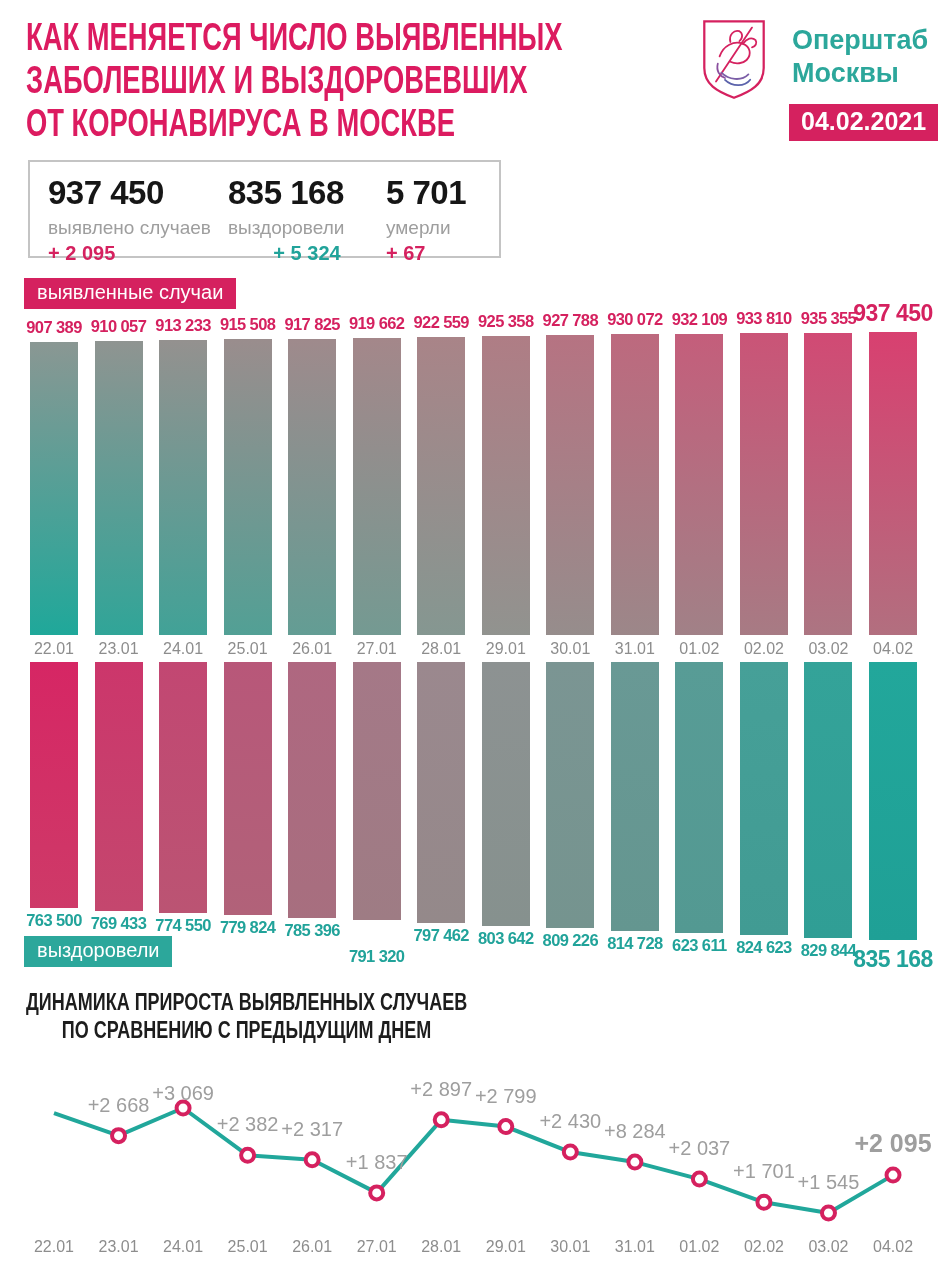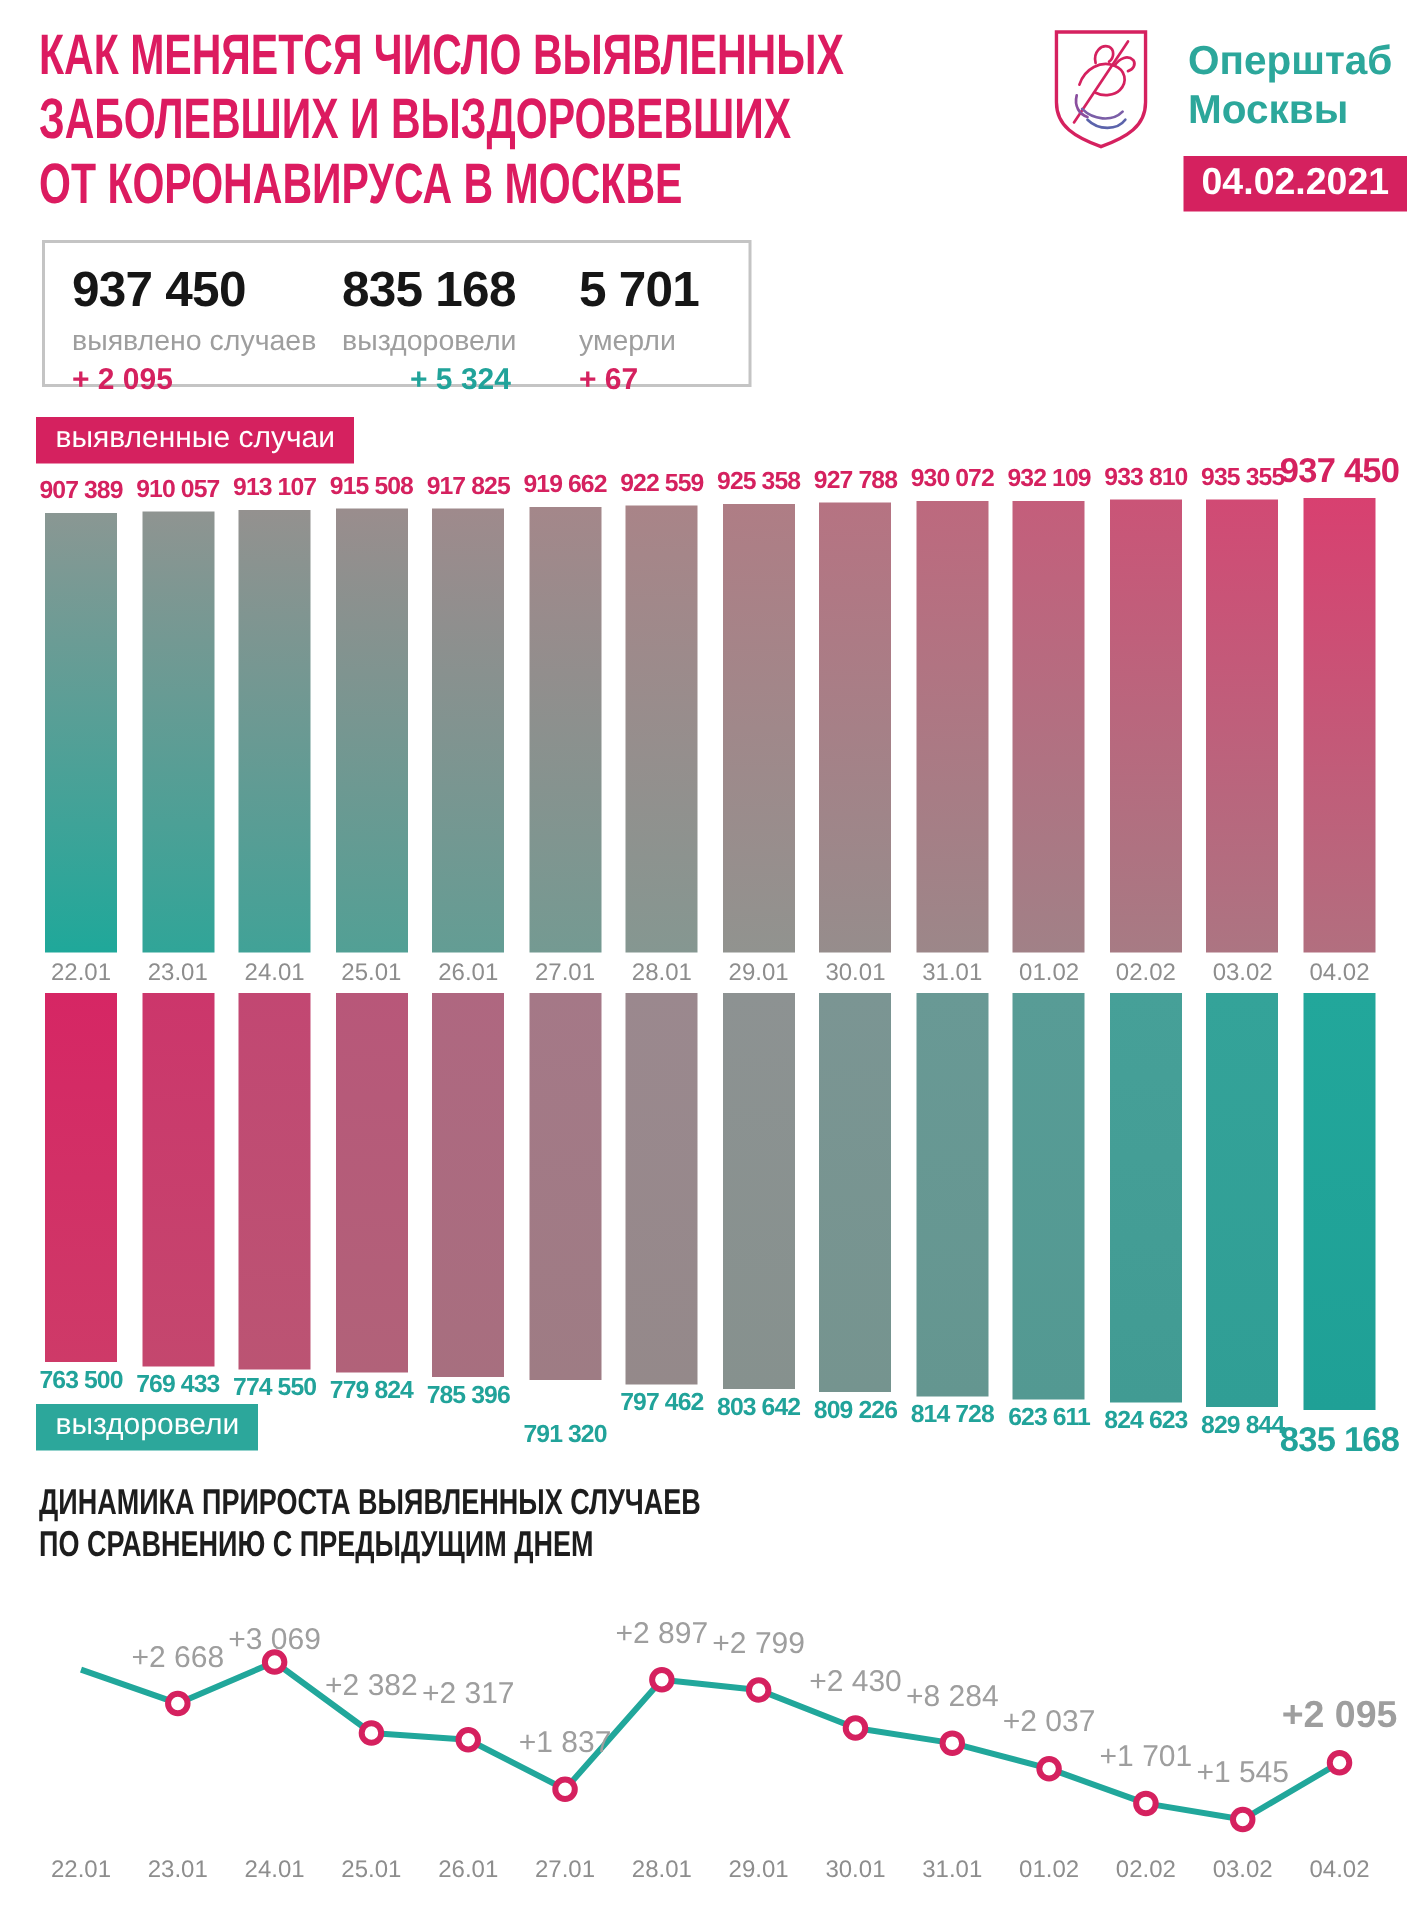--- a/index.html
+++ b/index.html
@@ -37,21 +37,21 @@
   
   .bar{position:absolute;width:48px;}
   .bar-label{position:absolute;width:130px;text-align:center;font-weight:700;
     font-size:16.5px;letter-spacing:-0.6px;}
   .bar-label.big{font-size:23px;letter-spacing:-0.5px;}
   .bar-label.pink{color:var(--pink);}
   .bar-label.teal{color:var(--teal);}
   .date-label{position:absolute;width:64px;text-align:center;font-size:16px;color:var(--date_gray);}
 
   
-  .line-title{left:26px;top:988px;font-weight:700;font-size:24px;line-height:28px;color:#1d1d1d;}
+  .line-title{left:26px;top:988px;font-weight:700;font-size:24px;line-height:28px;color:#1d1d1d;text-align:center;}
   .line-label{position:absolute;width:140px;text-align:center;font-size:20px;color:var(--gray_text);}
   .line-label.big{font-size:25px;font-weight:700;}
 </style>
 </head>
 <body>
 
 <div class="abs main-title">
   <div class="condensed">КАК МЕНЯЕТСЯ ЧИСЛО ВЫЯВЛЕННЫХ</div>
   <div class="condensed">ЗАБОЛЕВШИХ И ВЫЗДОРОВЕВШИХ</div>
   <div class="condensed">ОТ КОРОНАВИРУСА В МОСКВЕ</div>
@@ -95,21 +95,21 @@
   </div>
 </div>
 
 <div class="abs badge badge-cases">выявленные случаи</div>
 <div id="chart-confirmed">
     <div class="bar" style="left: 30px; top: 342px; height: 293px; background: linear-gradient(rgb(138, 151, 147), rgb(31, 168, 154));"></div>
     <div class="bar-label pink" style="left: -11px; top: 318px;">907 389</div>
     <div class="bar" style="left: 94.54px; top: 341.112px; height: 293.888px; background: linear-gradient(rgb(143, 148, 145), rgb(48, 165, 152));"></div>
     <div class="bar-label pink" style="left: 53.54px; top: 317.112px;">910 057</div>
     <div class="bar" style="left: 159.08px; top: 340.092px; height: 294.908px; background: linear-gradient(rgb(148, 145, 143), rgb(65, 162, 151));"></div>
-    <div class="bar-label pink" style="left: 118.08px; top: 316.092px;">913 107</div>
+    <div class="bar-label pink" style="left: 118.08px; top: 316.092px;">913 233</div>
     <div class="bar" style="left: 223.62px; top: 339.299px; height: 295.701px; background: linear-gradient(rgb(154, 141, 141), rgb(82, 160, 149));"></div>
     <div class="bar-label pink" style="left: 182.62px; top: 315.299px;">915 508</div>
     <div class="bar" style="left: 288.16px; top: 338.528px; height: 296.472px; background: linear-gradient(rgb(159, 138, 140), rgb(99, 157, 148));"></div>
     <div class="bar-label pink" style="left: 247.16px; top: 314.528px;">917 825</div>
     <div class="bar" style="left: 352.7px; top: 337.917px; height: 297.083px; background: linear-gradient(rgb(164, 135, 138), rgb(116, 154, 146));"></div>
     <div class="bar-label pink" style="left: 311.7px; top: 313.917px;">919 662</div>
     <div class="bar" style="left: 417.24px; top: 336.954px; height: 298.046px; background: linear-gradient(rgb(169, 132, 136), rgb(133, 151, 145));"></div>
     <div class="bar-label pink" style="left: 376.24px; top: 312.954px;">922 559</div>
     <div class="bar" style="left: 481.78px; top: 336.022px; height: 298.978px; background: linear-gradient(rgb(175, 125, 133), rgb(145, 147, 143));"></div>
     <div class="bar-label pink" style="left: 440.78px; top: 312.022px;">925 358</div>

